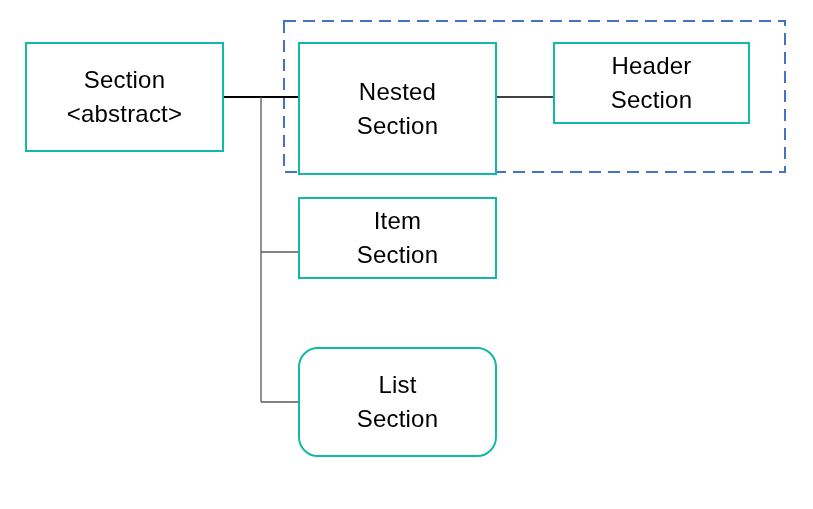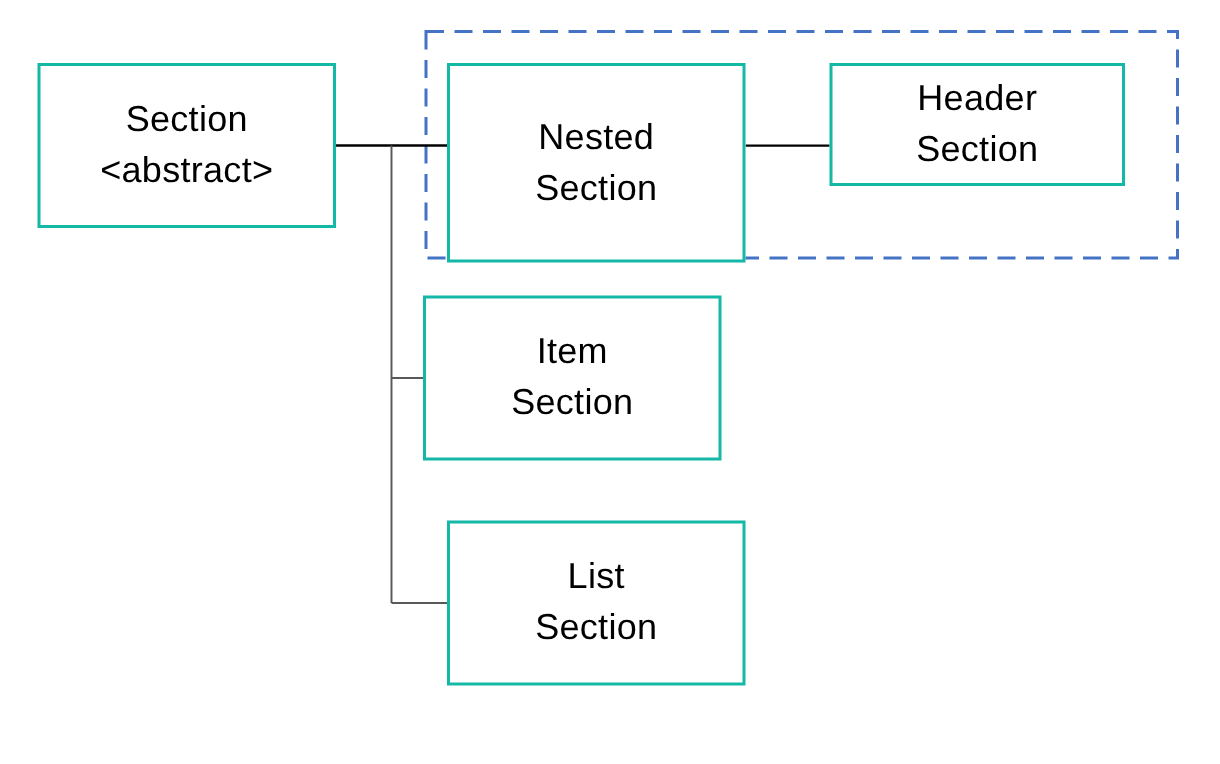--- a/index.html
+++ b/index.html
@@ -36,22 +36,22 @@
     font-size: 24px;
     line-height: 34px;
     color: #000000;
     white-space: pre-line;
     letter-spacing: 0.2px;
   }
   
   #node-root   { left: 25px;  top: 42px;  width: 199px; height: 110px; }
   #node-nested { left: 298px; top: 42px;  width: 199px; height: 133px; }
   #node-header { left: 553px; top: 42px;  width: 197px; height: 82px; }
-  #node-item   { left: 282px; top: 197px; width: 199px; height: 110px; }
-  #node-list   { left: 298px; top: 347px; width: 199px; height: 110px; }
+  #node-item   { left: 298px; top: 197px; width: 199px; height: 82px; }
+  #node-list   { left: 298px; top: 347px; width: 199px; height: 110px; border-radius: 20px; }
 </style>
 </head>
 <body>
 
 <div class="canvas">
 
   <svg class="connector-layer" viewBox="0 0 813 509" xmlns="http://www.w3.org/2000/svg">
 
     <rect x="284" y="21" width="501" height="151" fill="none" stroke-width="2" stroke-dasharray="12 7" stroke="#4472c4"></rect>
 

